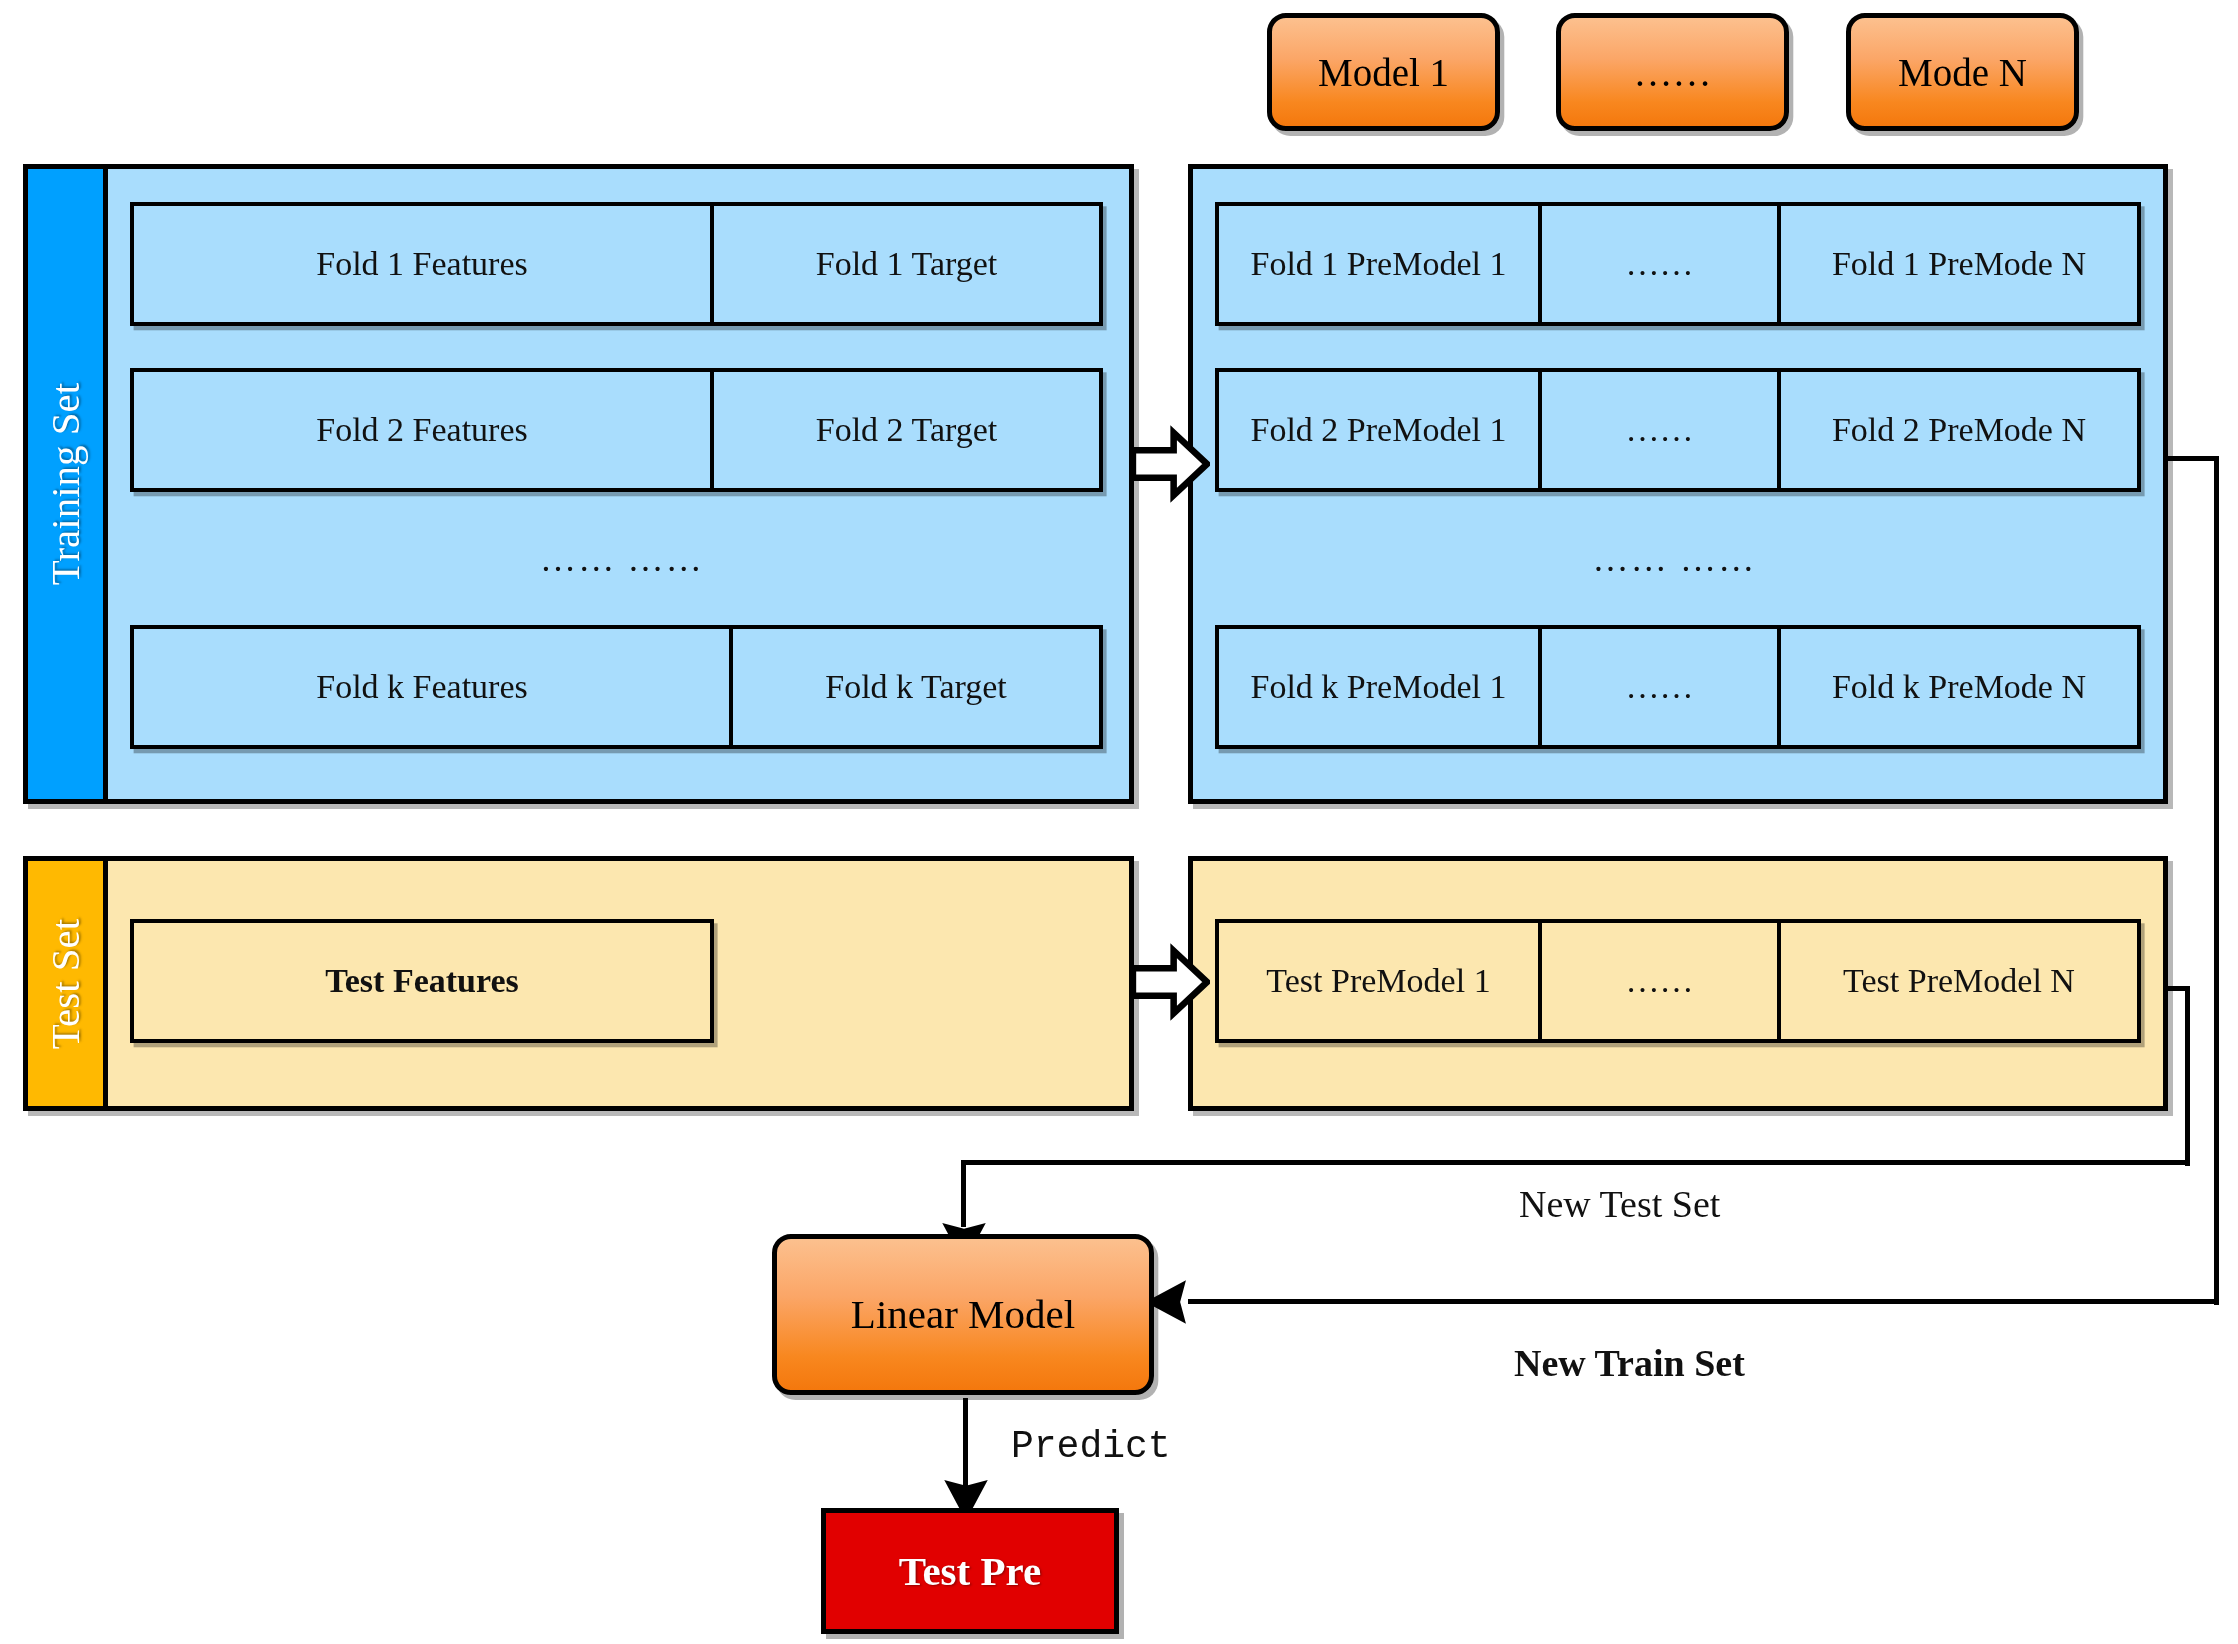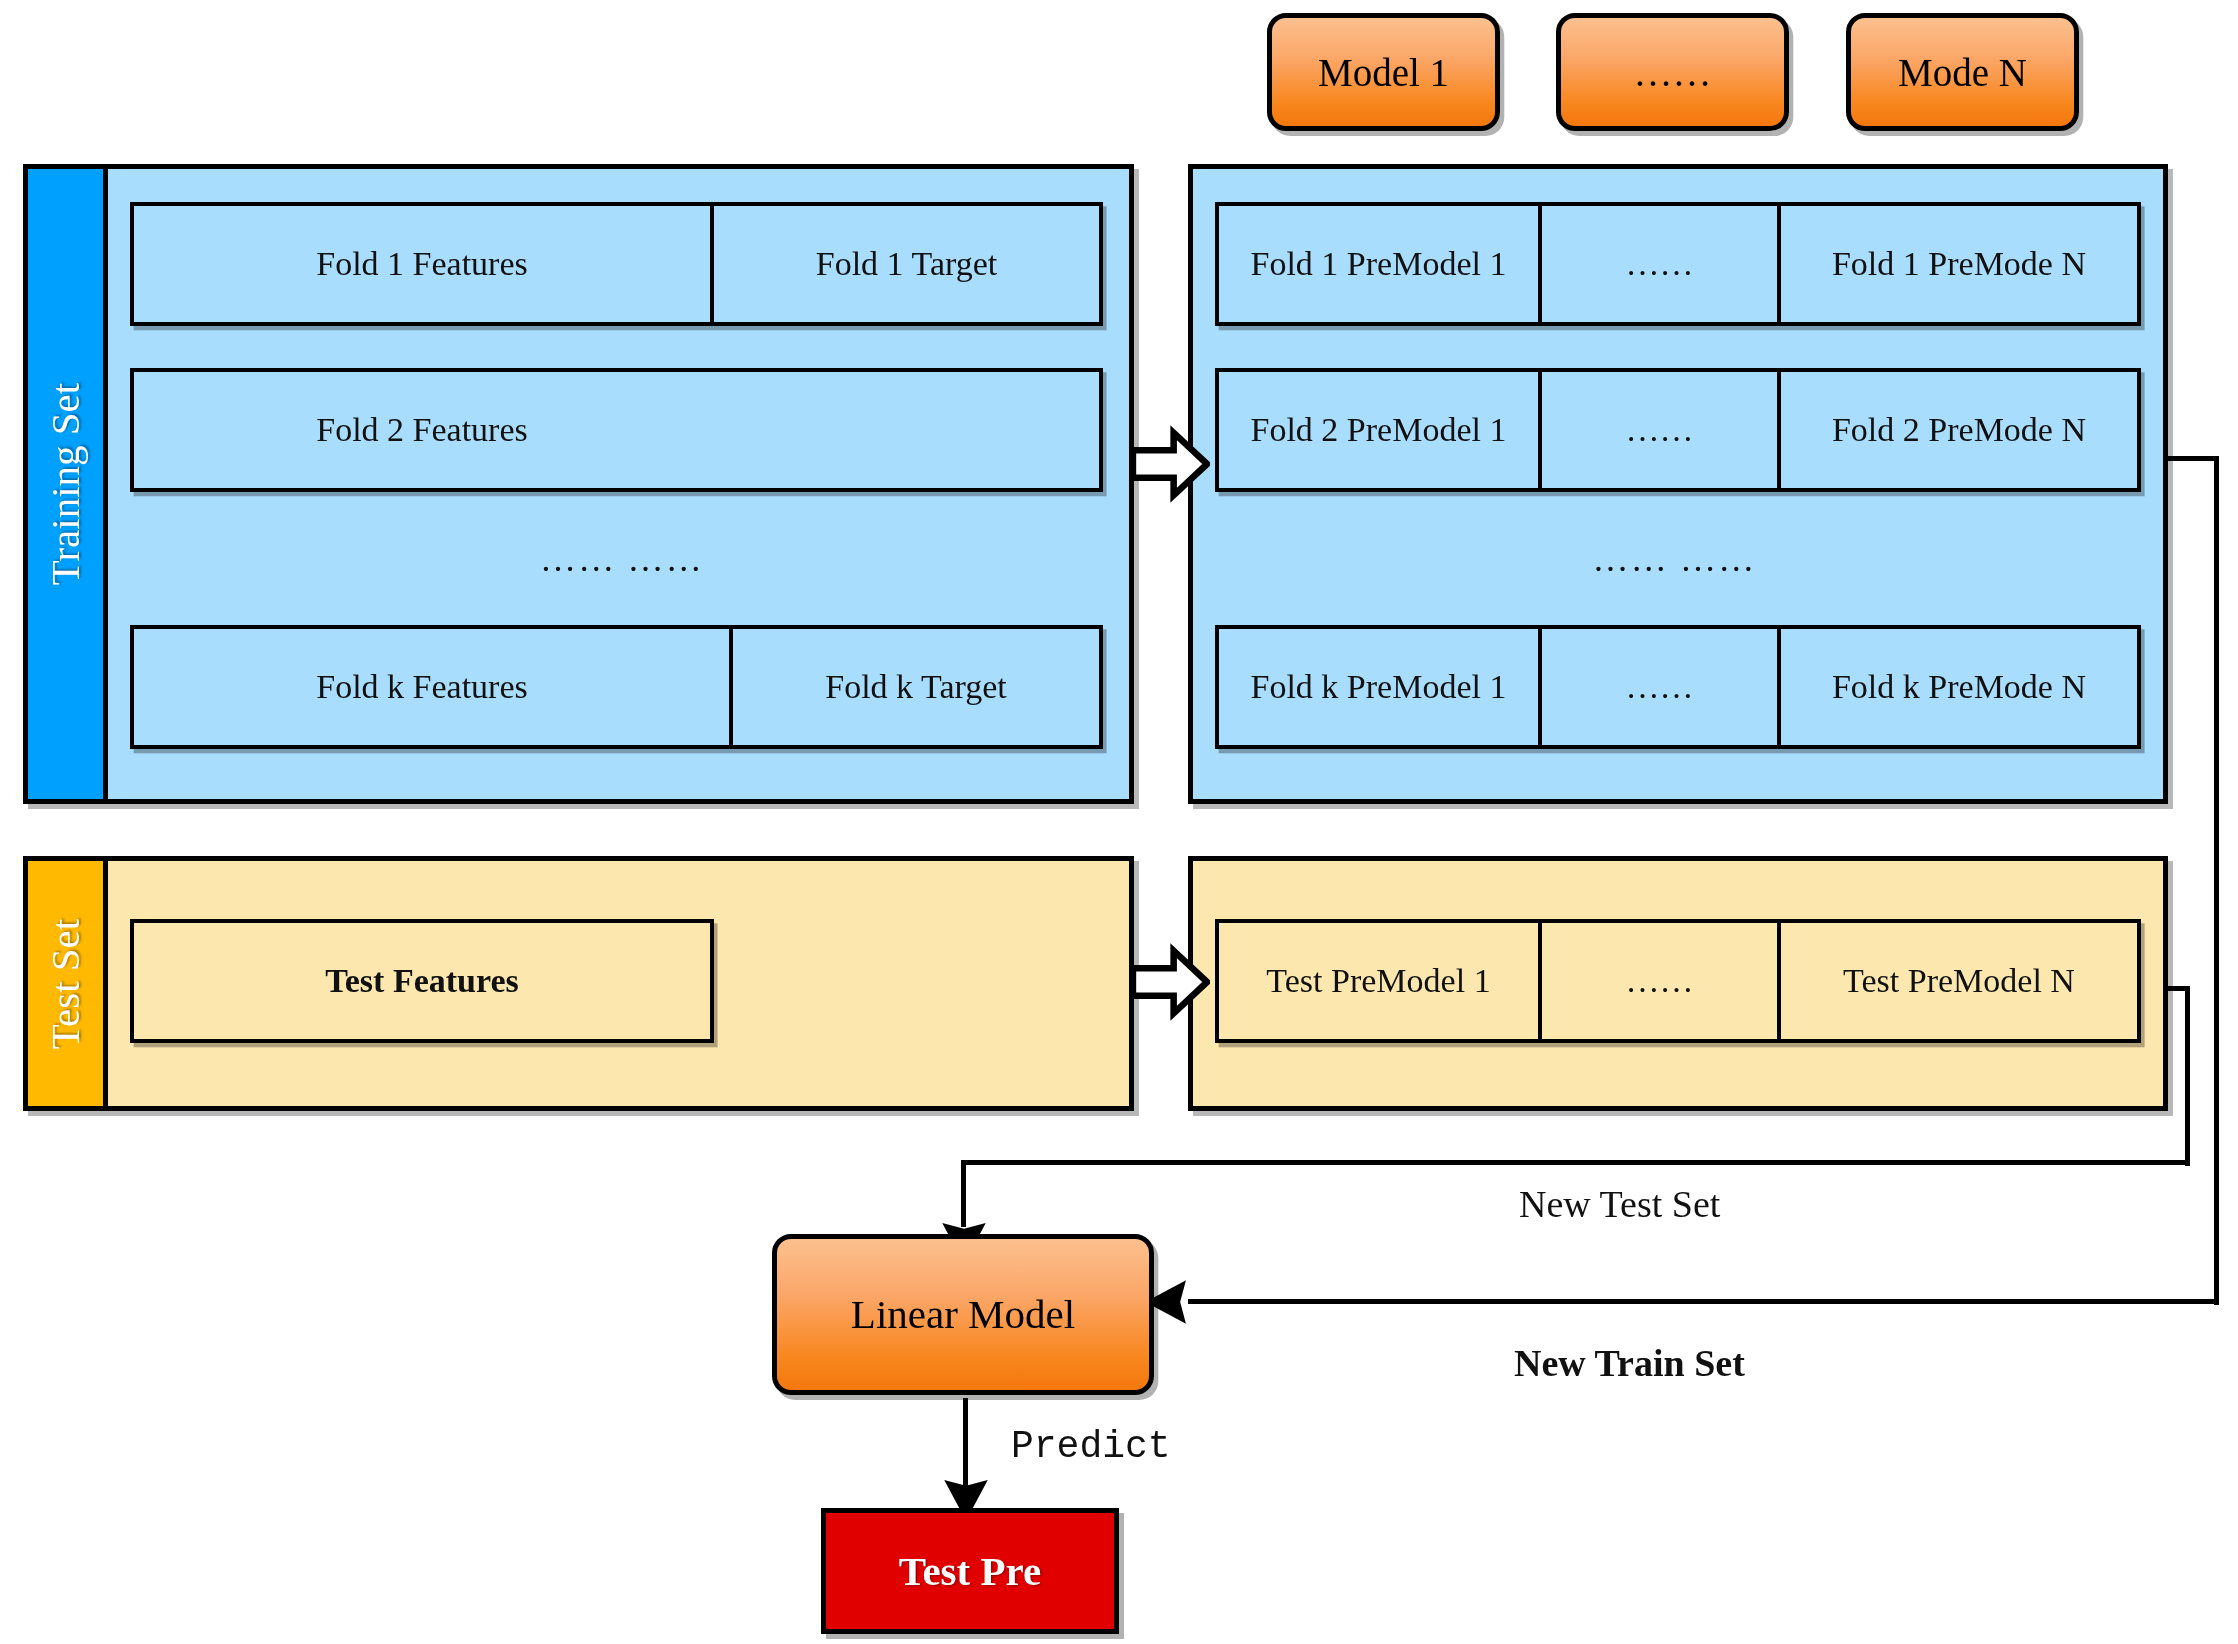--- a/index.html
+++ b/index.html
@@ -107,20 +107,23 @@
         </div>
         <div class="cell div" style="flex:1 1 auto;">
           <span>Fold 1 Target</span>
         </div>
       </div>
 
       <div class="rowbox" style="left:22px;top:199px;width:965px;height:116px;">
         <div class="cell" style="flex:0 0 576px;">
           <span>Fold 2 Features</span>
         </div>
+        <div class="cell div" style="flex:1 1 auto;">
+          <span>Fold 2 Target</span>
+        </div>
       </div>
 
       <div class="dots" style="left:0;top:369px;width:1028px;">…… ……</div>
 
       <div class="rowbox" style="left:22px;top:456px;width:965px;height:116px;">
         <div class="cell" style="flex:0 0 576px;">
           <span>Fold k Features</span>
         </div>
         <div class="cell div" style="flex:1 1 auto;margin-left:19px;">
           <span>Fold k Target</span>

